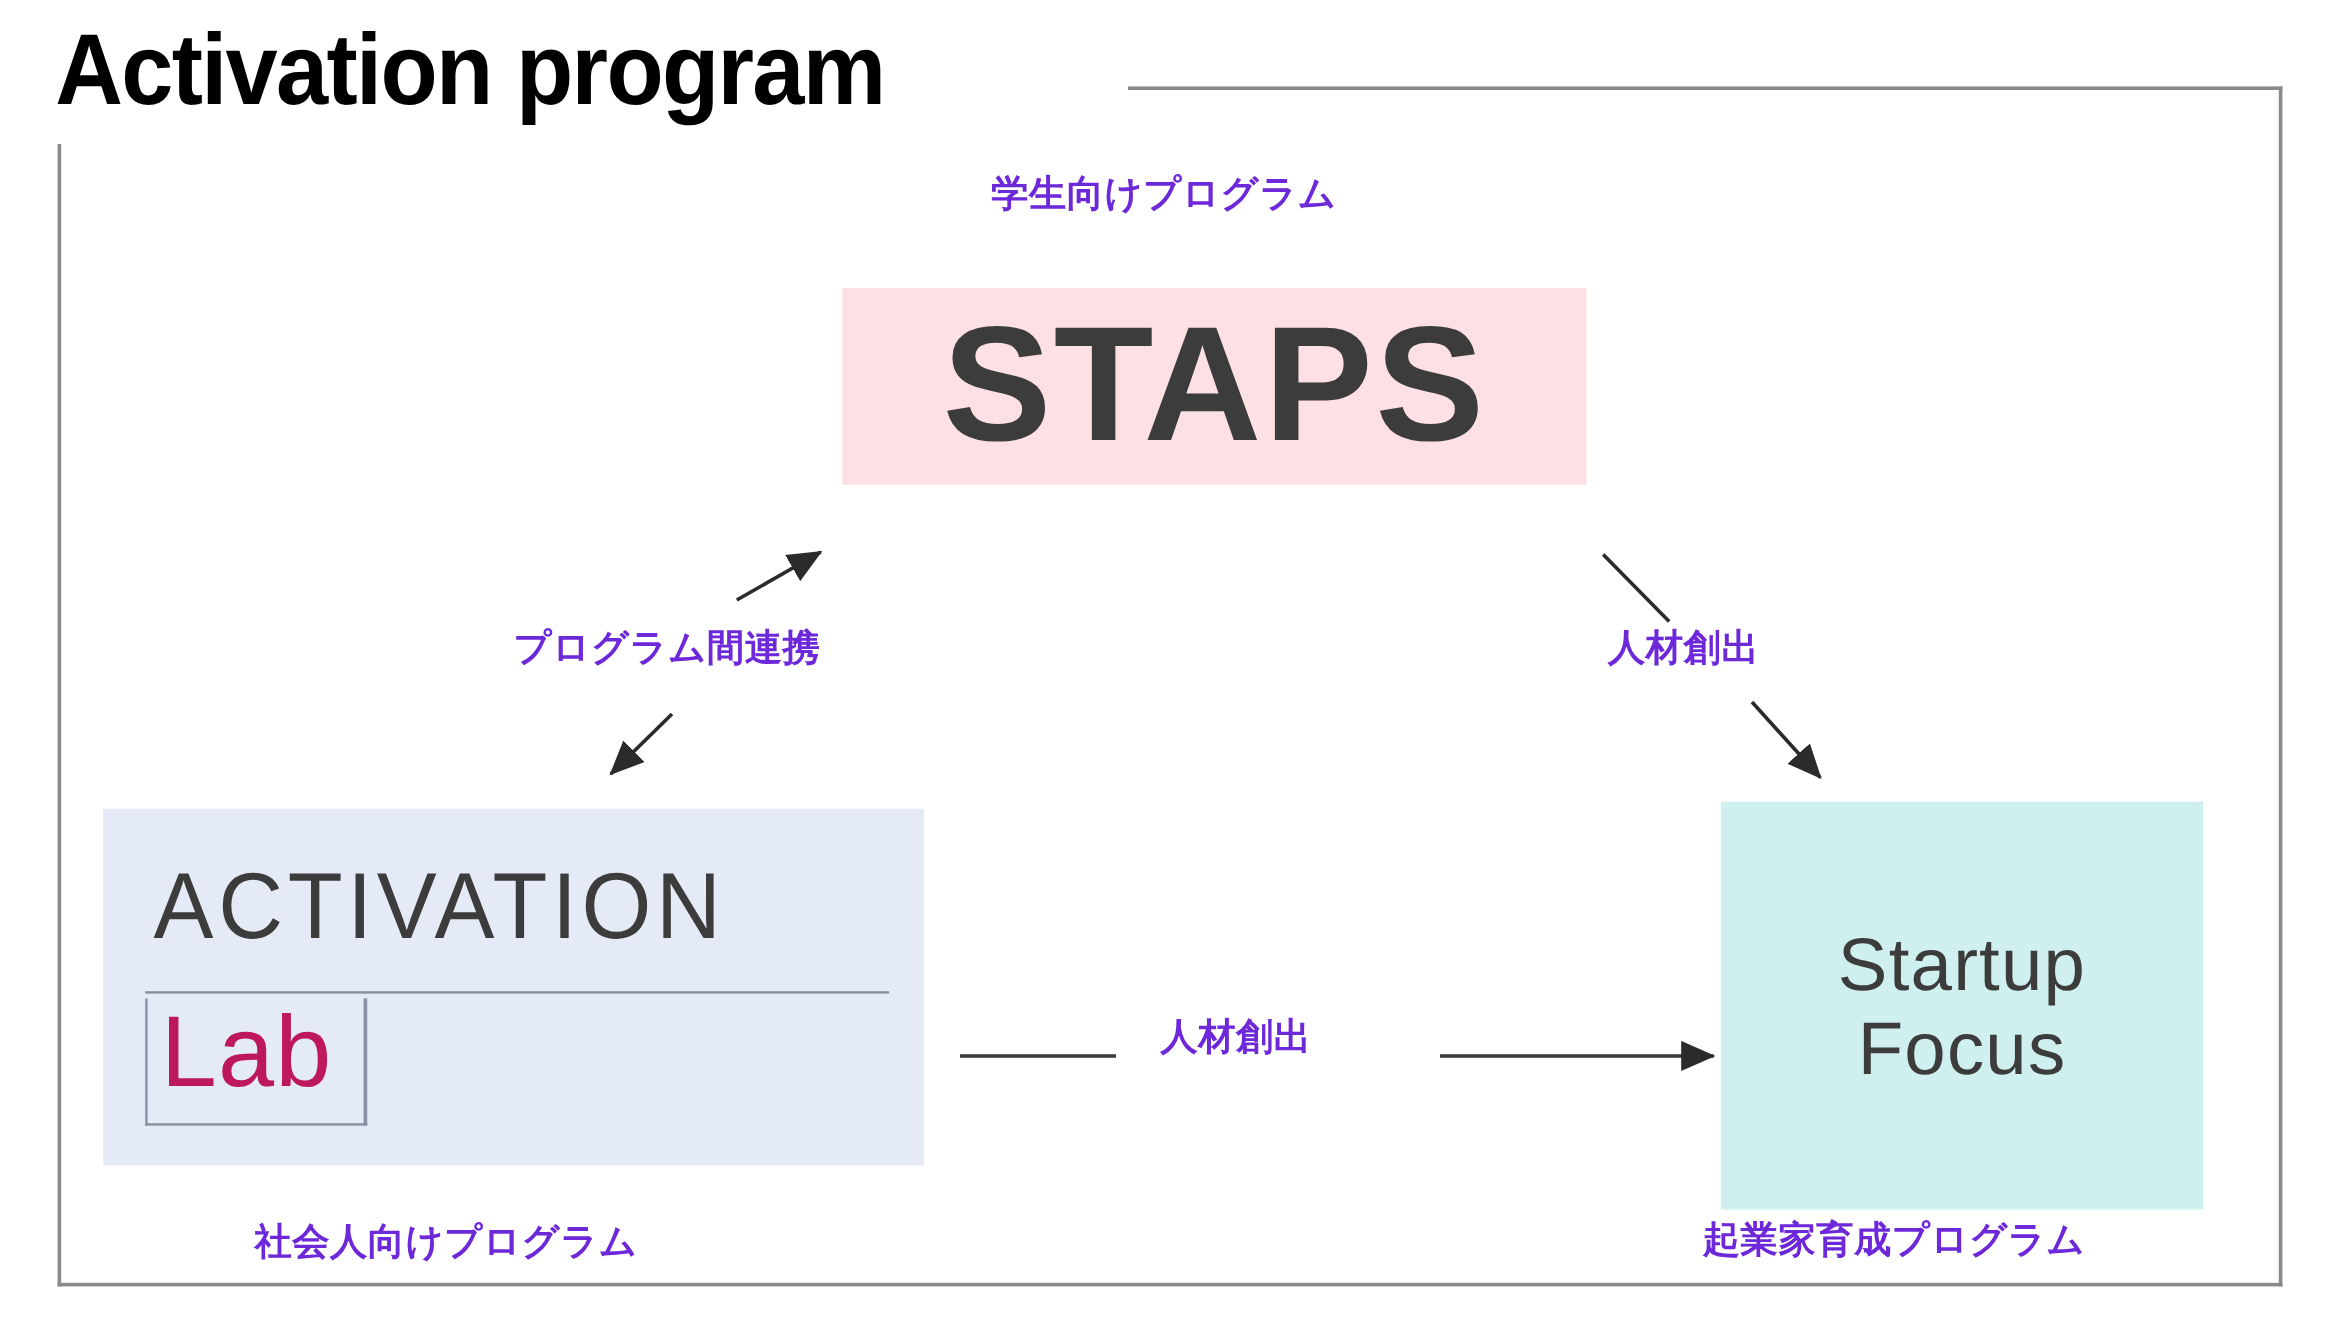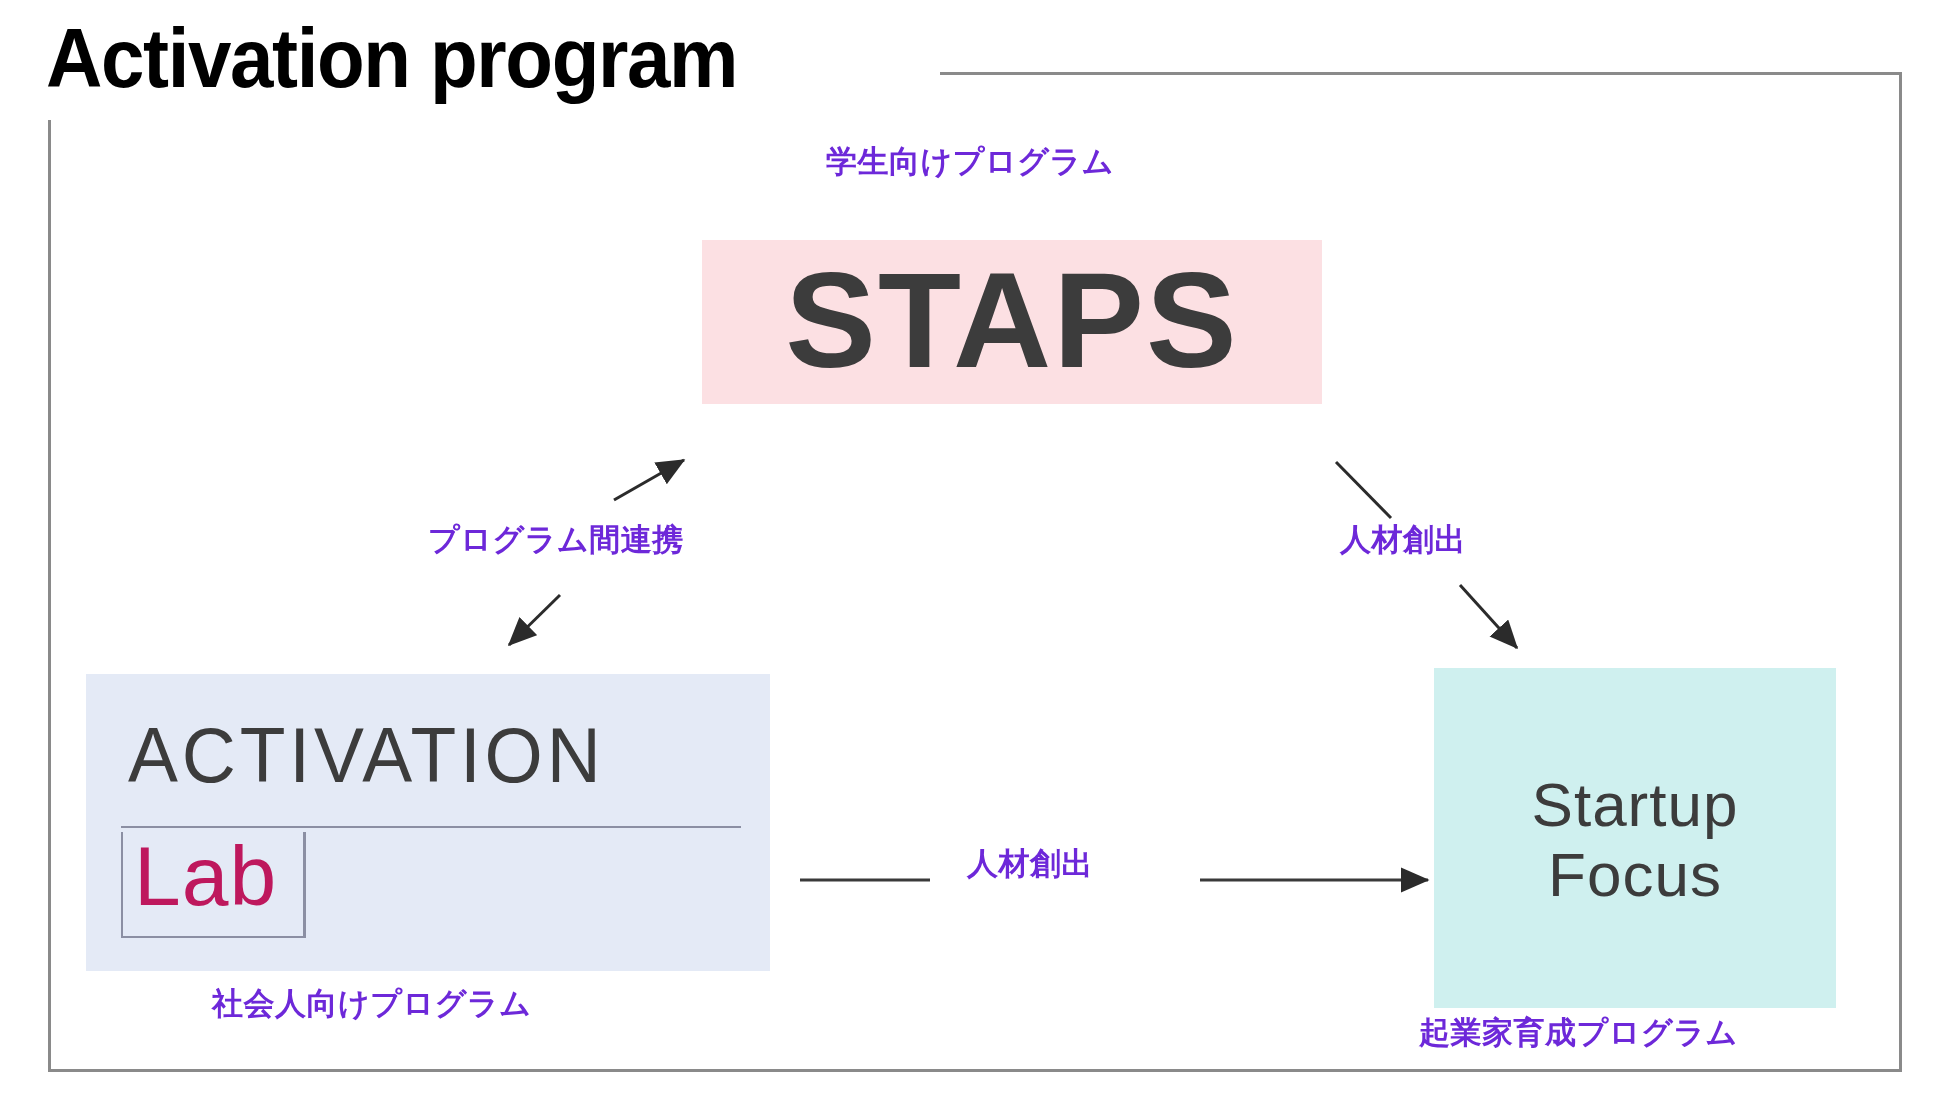--- a/index.html
+++ b/index.html
@@ -156,21 +156,21 @@
     left: 263px;
     top: 195px;
     font-size: 33px;
     font-weight: 300;
     color: #53535c;
     letter-spacing: 0.5px;
     white-space: nowrap;
   }
   #activation-caption {
     left: 212px;
-    top: 983px;
+    top: 1014px;
   }
 
   
   #camp-box {
     position: absolute;
     left: 1434px;
     top: 668px;
     width: 402px;
     height: 340px;
     background: #CFF0EF;

